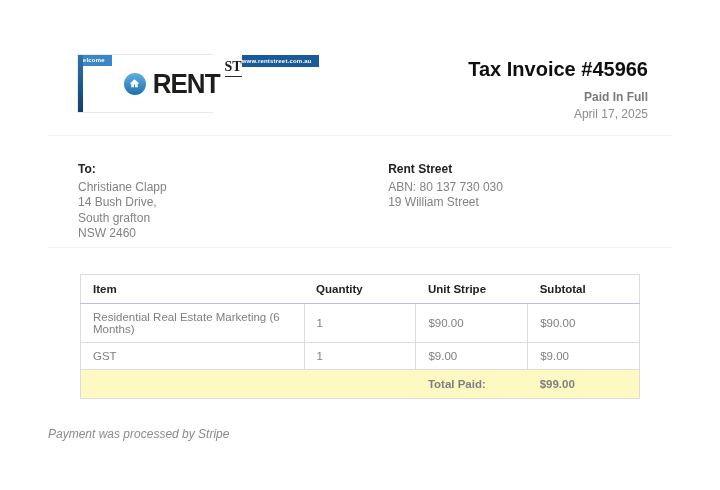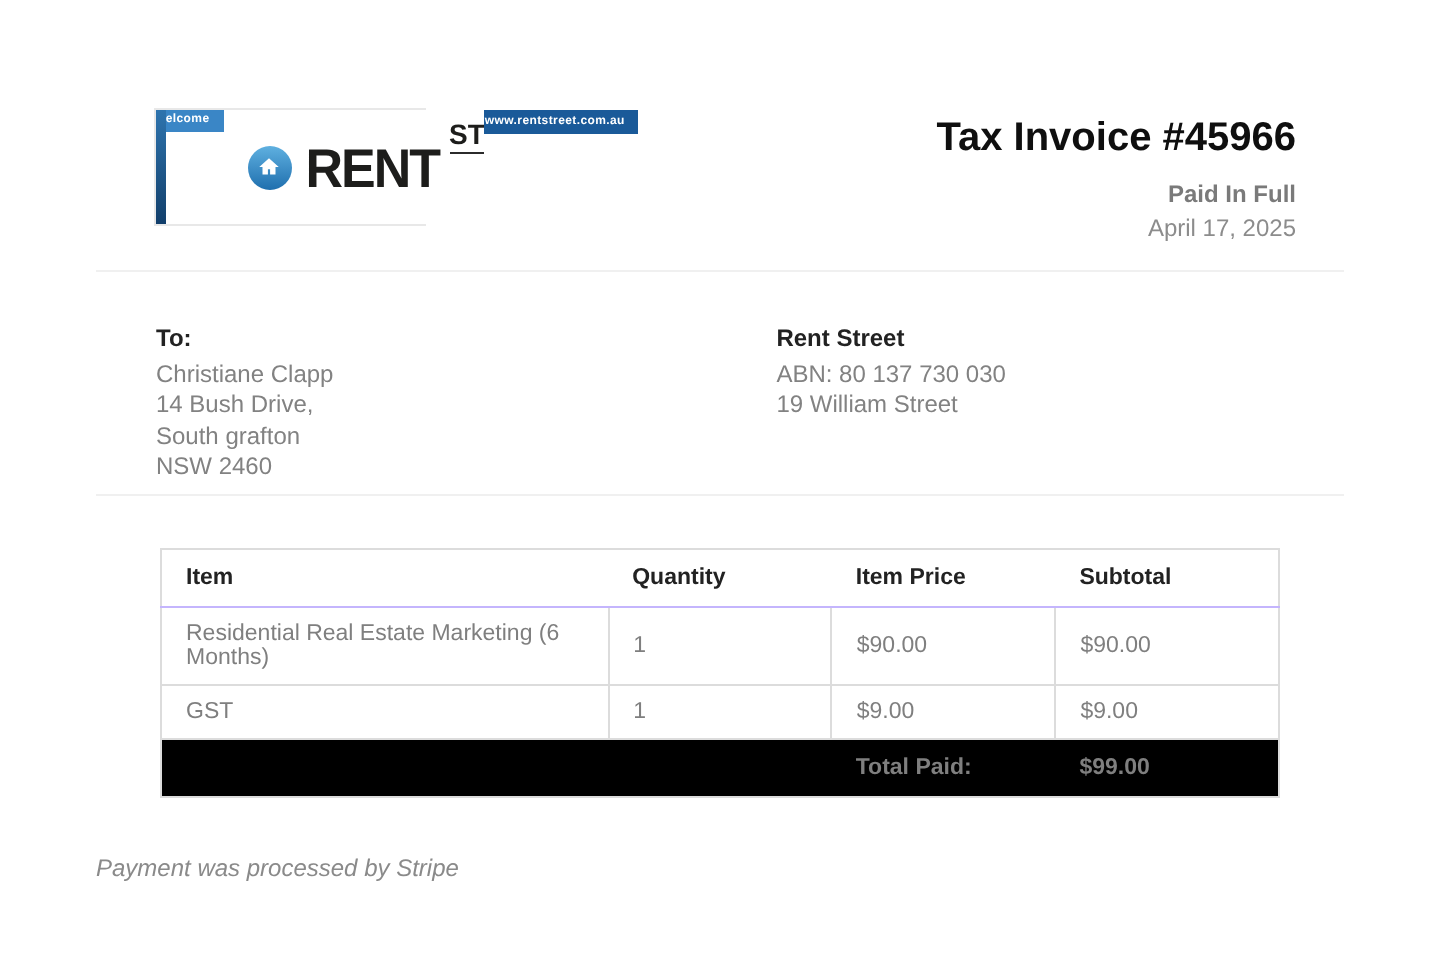--- a/index.html
+++ b/index.html
@@ -10,21 +10,21 @@
   
   .header { display:flex; justify-content:space-between; align-items:flex-start; padding:0 24px 0 30px; }
 
   
   .logo { position:relative; width:134px; height:57px; display:flex; flex-direction:row; box-shadow:0 0 0 1px #e8e8e8; }
   .logo-strip { position:absolute; left:0; top:0; bottom:0; width:5px; background:linear-gradient(180deg,#2e74ae 0%,#123f6b 100%); z-index:3; }
   .logo-top { height:11px; background:#3a86c6; color:#ffffff; font-size:6px; line-height:11px; text-align:right; padding-right:7px; font-weight:bold; letter-spacing:.2px; }
   .logo-mid { flex:1; background:#ffffff; display:flex; align-items:center; padding-left:12px; }
   .logo-circle { width:22px; height:22px; border-radius:50%; background:linear-gradient(180deg,#5fb0e0 0%,#1f6fae 100%); display:inline-flex; align-items:center; justify-content:center; flex:0 0 auto; }
   .logo-rent { font-size:26px; font-weight:bold; color:#1d1d1b; letter-spacing:-1px; margin-left:7px; line-height:1; transform:scaleY(1.05); }
-  .logo-st { font-size:14px; font-weight:bold; color:#1d1d1b; margin-left:5px; line-height:1; align-self:flex-start; margin-top:5px; border-bottom:1.5px solid #2b2b2b; padding-bottom:2px; }
+  .logo-st { font-size:14px; font-weight:bold; color:#1d1d1b; margin-left:5px; line-height:1; align-self:flex-start; margin-top:5px; border-bottom:1.5px solid #2b2b2b; padding-bottom:2px;font-family:Liberation Serif, serif; }
   .logo-bottom { height:12px; background:#1a5a99; color:#ffffff; font-size:6px; line-height:12px; text-align:right; padding-right:7px; font-weight:bold; letter-spacing:.2px; }
 
   
   .title-block { text-align:right; padding-top:3px; }
   .title { font-size:20px; font-weight:bold; color:#0f0f0f; margin-bottom:9px; }
   .status { font-size:12px; font-weight:bold; color:#7a7a7a; margin-bottom:3px; }
   .date { font-size:12px; color:#8c8c8c; }
 
   
   .divider { height:1px; background:#f0f0f0; }
@@ -39,21 +39,21 @@
   .addr-line { font-size:12px; color:#828282; line-height:1.3; }
 
   
   table.items { width:560px; margin:26px 32px 0 32px; border-collapse:collapse; border:1px solid #dcdcdc; font-size:11.5px; table-layout:fixed; }
   table.items th { text-align:left; font-weight:bold; color:#222222; padding:8px 12px; border-bottom:1px solid #c4b5fd; }
   table.items td { color:#7f7f7f; padding:7px 12px; vertical-align:middle; }
   table.items tbody tr.item-row td { border-bottom:1px solid #dcdcdc; }
   table.items tbody tr.item-row td + td { border-left:1px solid #dcdcdc; }
   table.items .col-item { width:40%; }
   table.items .col-qty, table.items .col-price, table.items .col-sub { width:20%; }
-  tr.total-row { background:#000000; }
+  tr.total-row { background:#fef9c3; }
   tr.total-row td { padding:8px 12px; }
   td.total-label { font-weight:bold; color:#1c1c1c; }
   td.total-value { font-weight:bold; color:#1c1c1c; }
 
   
   .footer { margin-top:28px; text-align:left; padding-right:24px; font-size:12px; font-style:italic; color:#8a8a8a; }
 </style>
 </head>
 <body>
 
@@ -103,21 +103,21 @@
     </div>
   </div>
 
   <div class="divider d2"></div>
 
   <table class="items">
     <thead>
       <tr>
         <th class="col-item">Item</th>
         <th class="col-qty">Quantity</th>
-        <th class="col-price">Item Price</th>
+        <th class="col-price">Unit Stripe</th>
         <th class="col-sub">Subtotal</th>
       </tr>
     </thead>
     <tbody>
       <tr class="item-row">
         <td>Residential Real Estate Marketing (6 Months)</td>
         <td>1</td>
         <td>$90.00</td>
         <td>$90.00</td>
       </tr>

